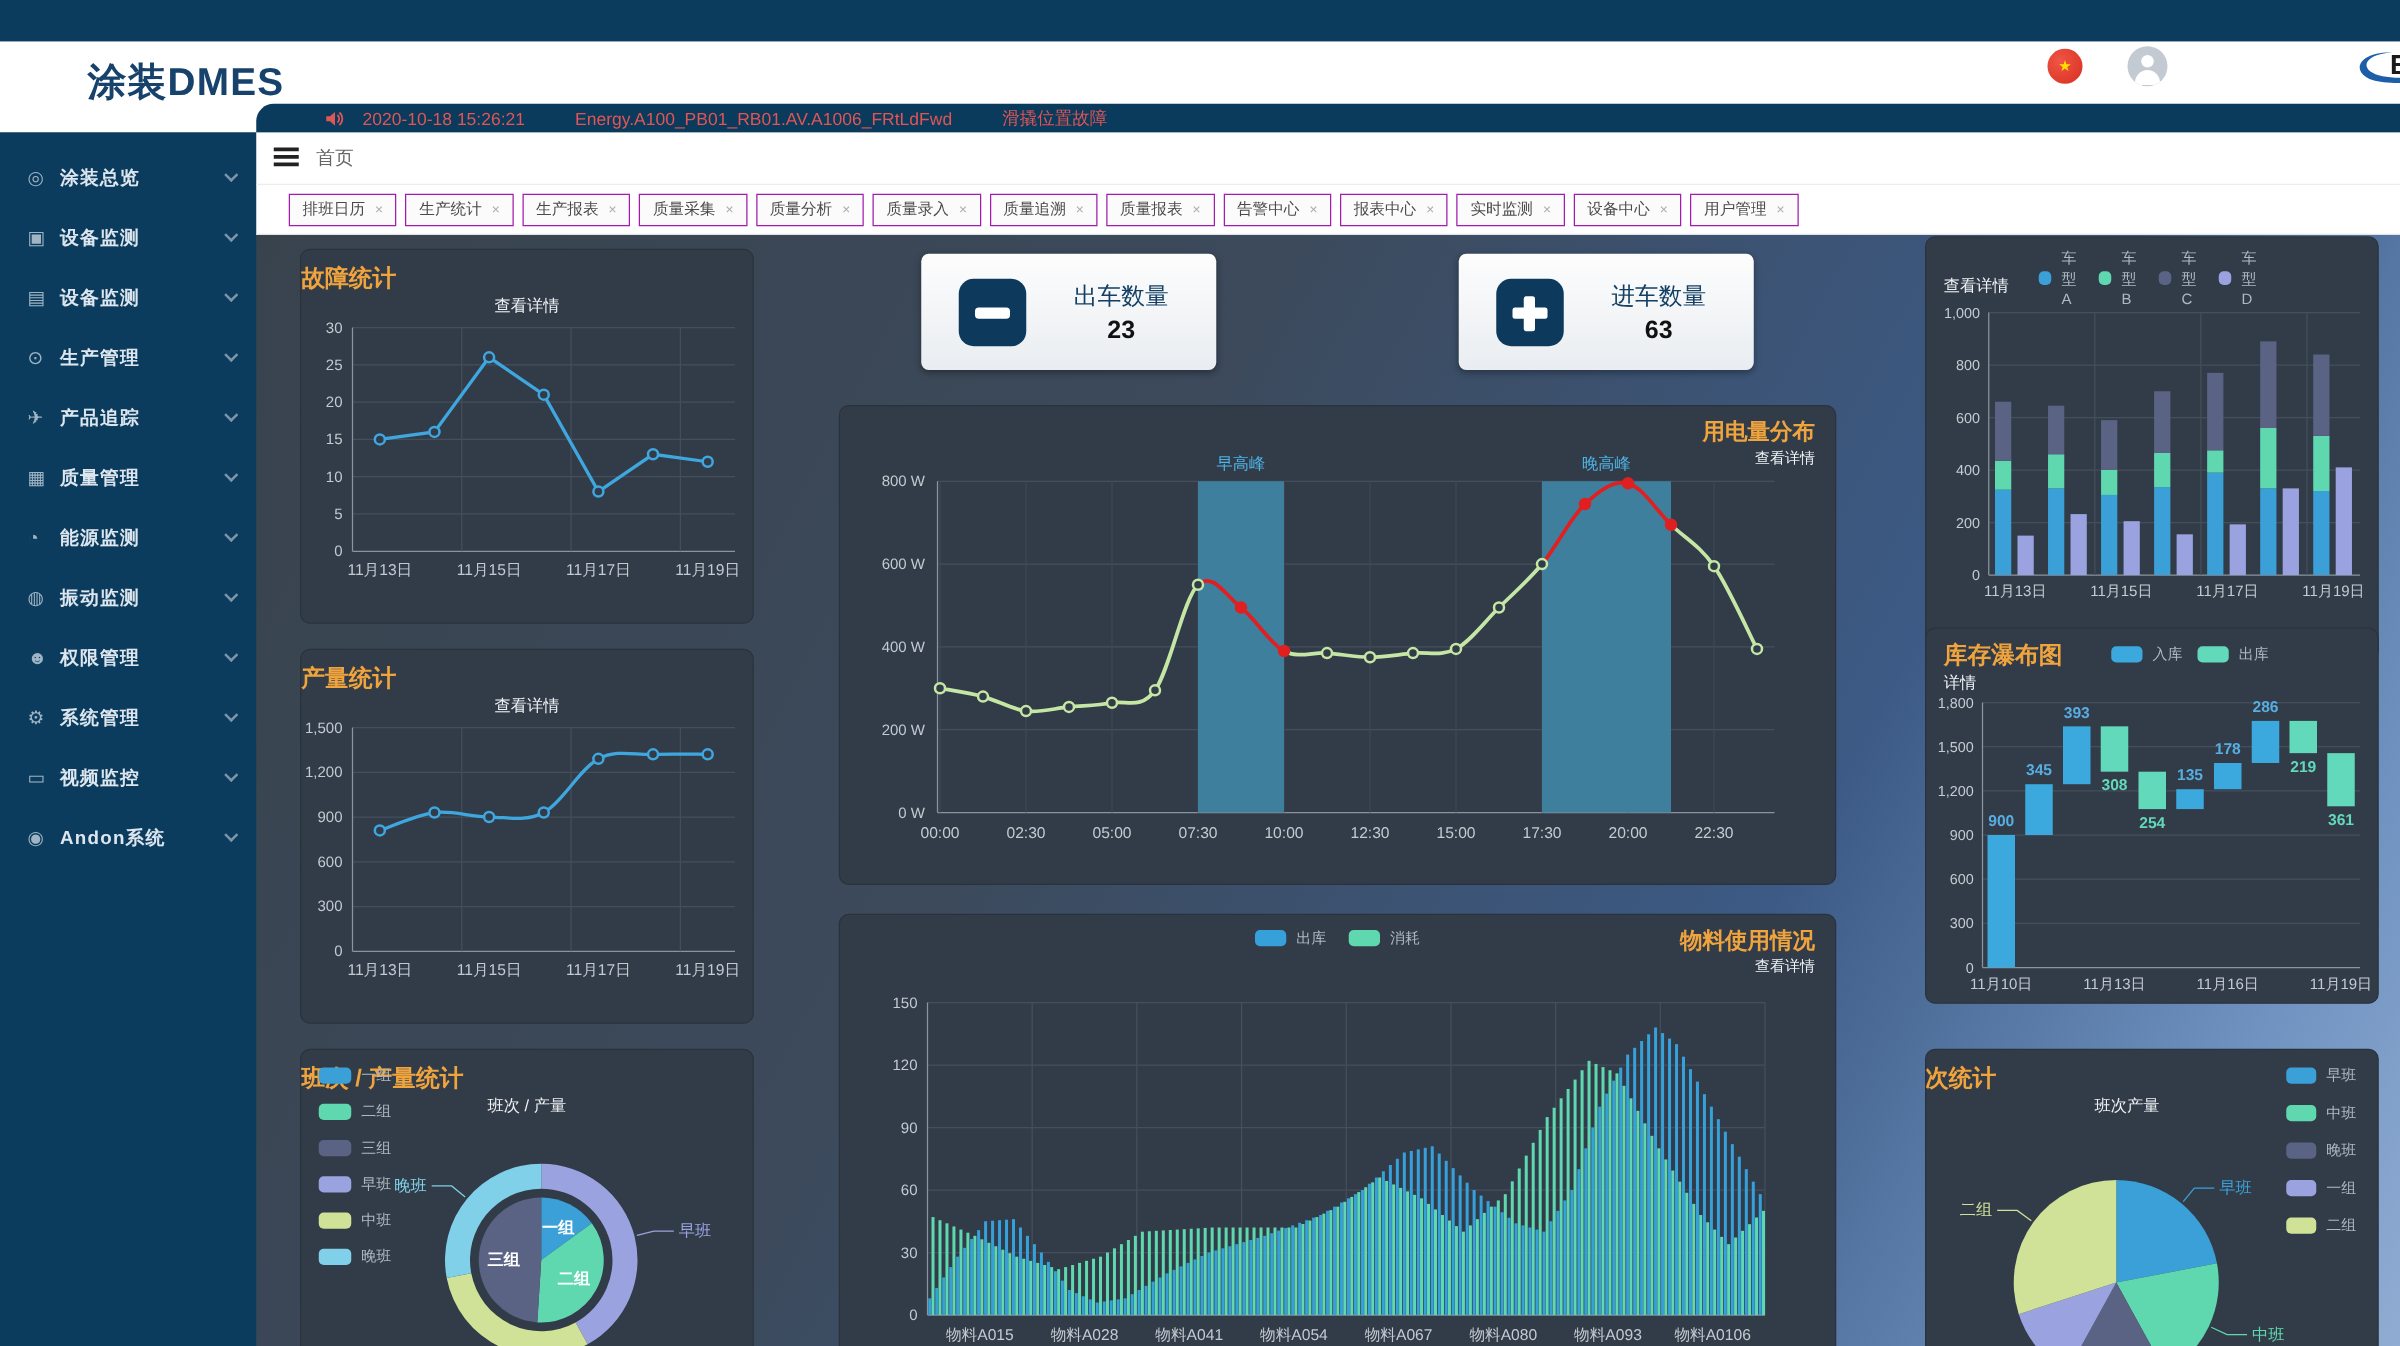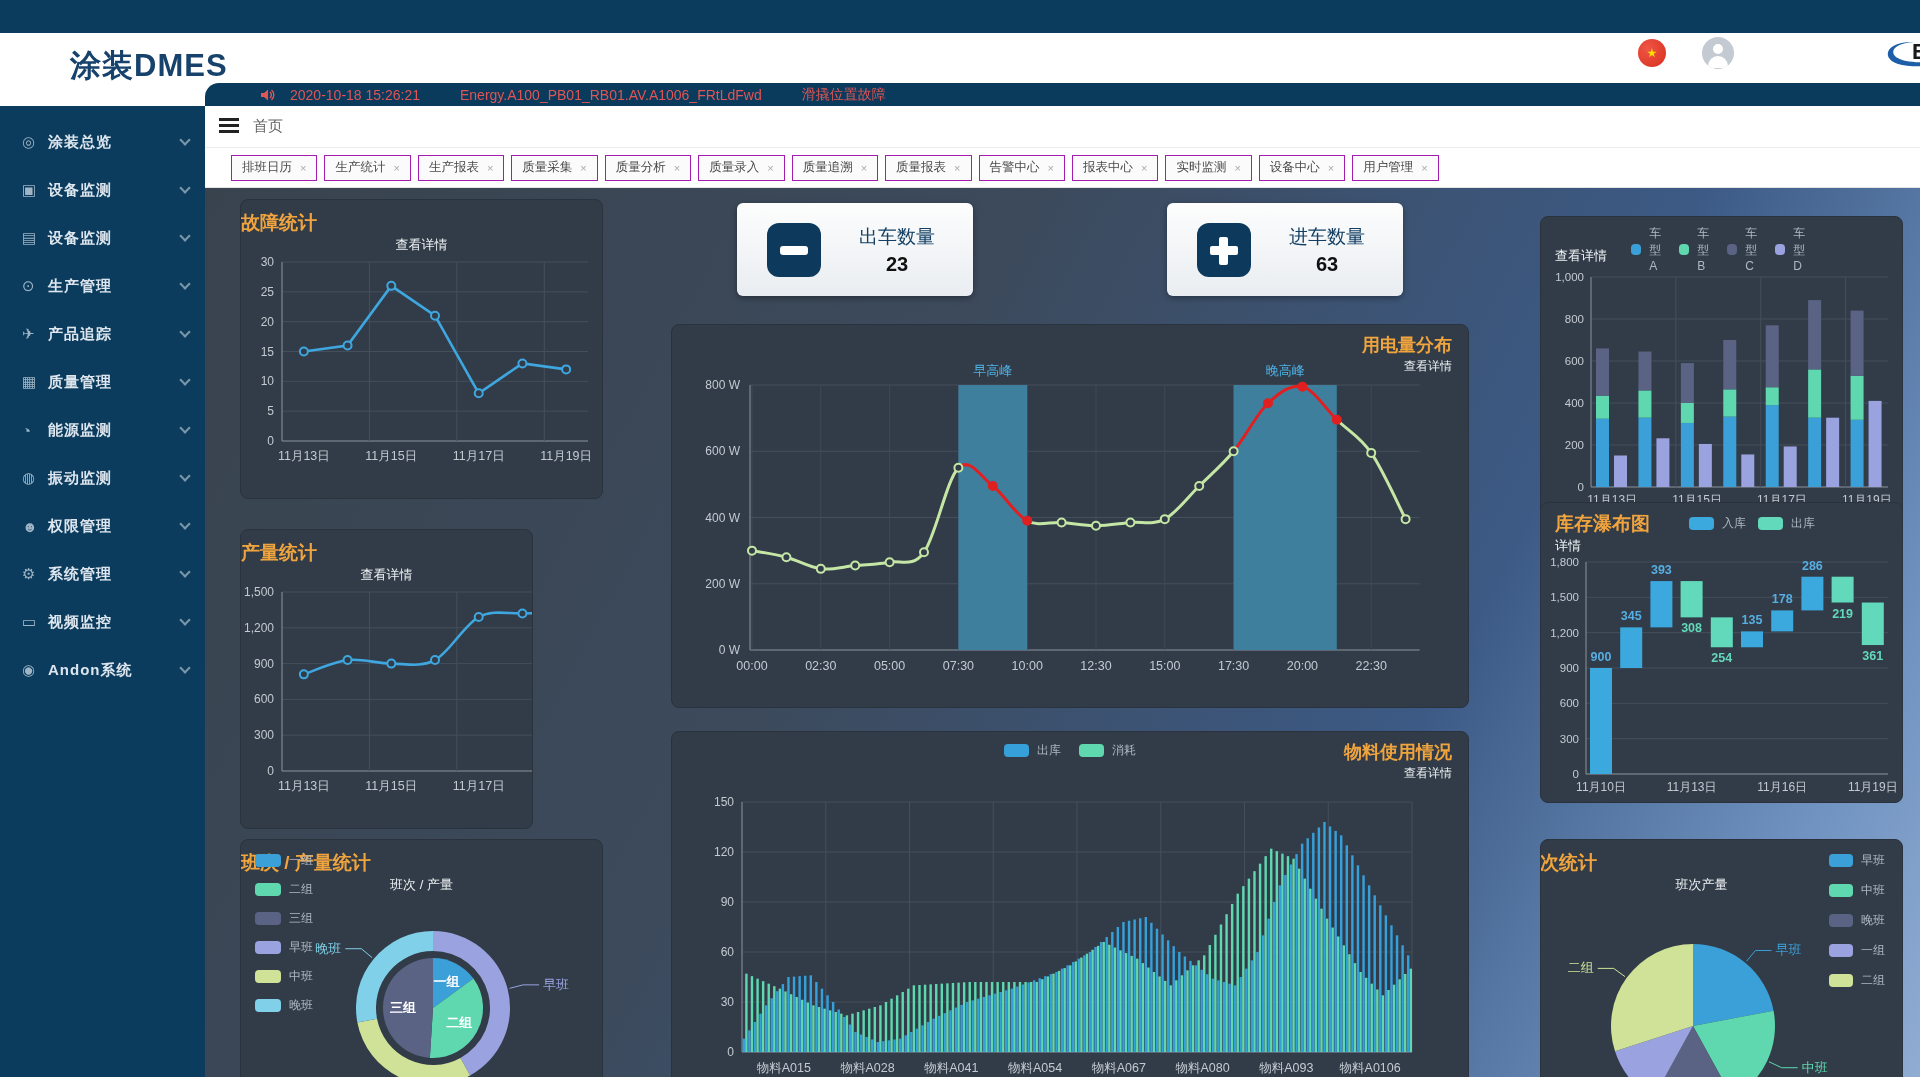--- a/index.html
+++ b/index.html
@@ -267,21 +267,21 @@
             <circle cx="237.71428571428572" cy="193.26666666666665" r="4" stroke="#3fa7e0" stroke-width="2" fill="#323c48"></circle>
             <circle cx="281.42857142857144" cy="163.43333333333334" r="4" stroke="#3fa7e0" stroke-width="2" fill="#323c48"></circle>
             <circle cx="325.14285714285717" cy="169.4" r="4" stroke="#3fa7e0" stroke-width="2" fill="#323c48"></circle>
             <text x="62.85714285714286" y="260" text-anchor="middle" font-size="12.5" fill="#c3cad1" font-weight="normal">11月13日</text>
             <text x="150.28571428571428" y="260" text-anchor="middle" font-size="12.5" fill="#c3cad1" font-weight="normal">11月15日</text>
             <text x="237.71428571428572" y="260" text-anchor="middle" font-size="12.5" fill="#c3cad1" font-weight="normal">11月17日</text>
             <text x="325.14285714285717" y="260" text-anchor="middle" font-size="12.5" fill="#c3cad1" font-weight="normal">11月19日</text>
           </svg>
         </div>
 
-      <div class="panel" style="left:35px; top:341px; width:293px; height:300px;">
+      <div class="panel" style="left:35px; top:331px; width:363px; height:300px;">
         <div class="p-title">产量统计</div>
         <div class="p-sub">查看详情</div>
         <div id="ch-output"></div>
       <svg width="363" height="300" style="position:absolute;left:0;top:0;">
             <line x1="41" y1="241" x2="347" y2="241" stroke="#8b949c"></line>
             <text x="33" y="245" text-anchor="end" font-size="12" fill="#c3cad1" font-weight="normal">0</text>
             <line x1="41" y1="205.2" x2="347" y2="205.2" stroke="#454f5b"></line>
             <text x="33" y="209.2" text-anchor="end" font-size="12" fill="#c3cad1" font-weight="normal">300</text>
             <line x1="41" y1="169.4" x2="347" y2="169.4" stroke="#454f5b"></line>
             <text x="33" y="173.4" text-anchor="end" font-size="12" fill="#c3cad1" font-weight="normal">600</text>
@@ -741,21 +741,21 @@
             <text x="195.625" y="340" text-anchor="middle" font-size="12.5" fill="#c3cad1" font-weight="normal">物料A028</text>
             <text x="279.375" y="340" text-anchor="middle" font-size="12.5" fill="#c3cad1" font-weight="normal">物料A041</text>
             <text x="363.125" y="340" text-anchor="middle" font-size="12.5" fill="#c3cad1" font-weight="normal">物料A054</text>
             <text x="446.875" y="340" text-anchor="middle" font-size="12.5" fill="#c3cad1" font-weight="normal">物料A067</text>
             <text x="530.625" y="340" text-anchor="middle" font-size="12.5" fill="#c3cad1" font-weight="normal">物料A080</text>
             <text x="614.375" y="340" text-anchor="middle" font-size="12.5" fill="#c3cad1" font-weight="normal">物料A093</text>
             <text x="698.125" y="340" text-anchor="middle" font-size="12.5" fill="#c3cad1" font-weight="normal">物料A0106</text>
           </svg>
         </div>
 
-      <div class="panel" style="left:1335px; top:28px; width:363px; height:340px;">
+      <div class="panel" style="left:1335px; top:1px; width:363px; height:340px;">
         <div class="legend" id="lg-vehicle" style="left:50%; transform:translateX(-50%); top:8px; gap:10px;">
             <div class="lg-item">
               <span class="lg-sw" style="background: rgb(59, 160, 216); width: 18px; height: 11px;"></span>
               <span>车型A</span>
             </div>
             <div class="lg-item">
               <span class="lg-sw" style="background: rgb(95, 216, 176); width: 18px; height: 11px;"></span>
               <span>车型B</span>
             </div>
             <div class="lg-item">

